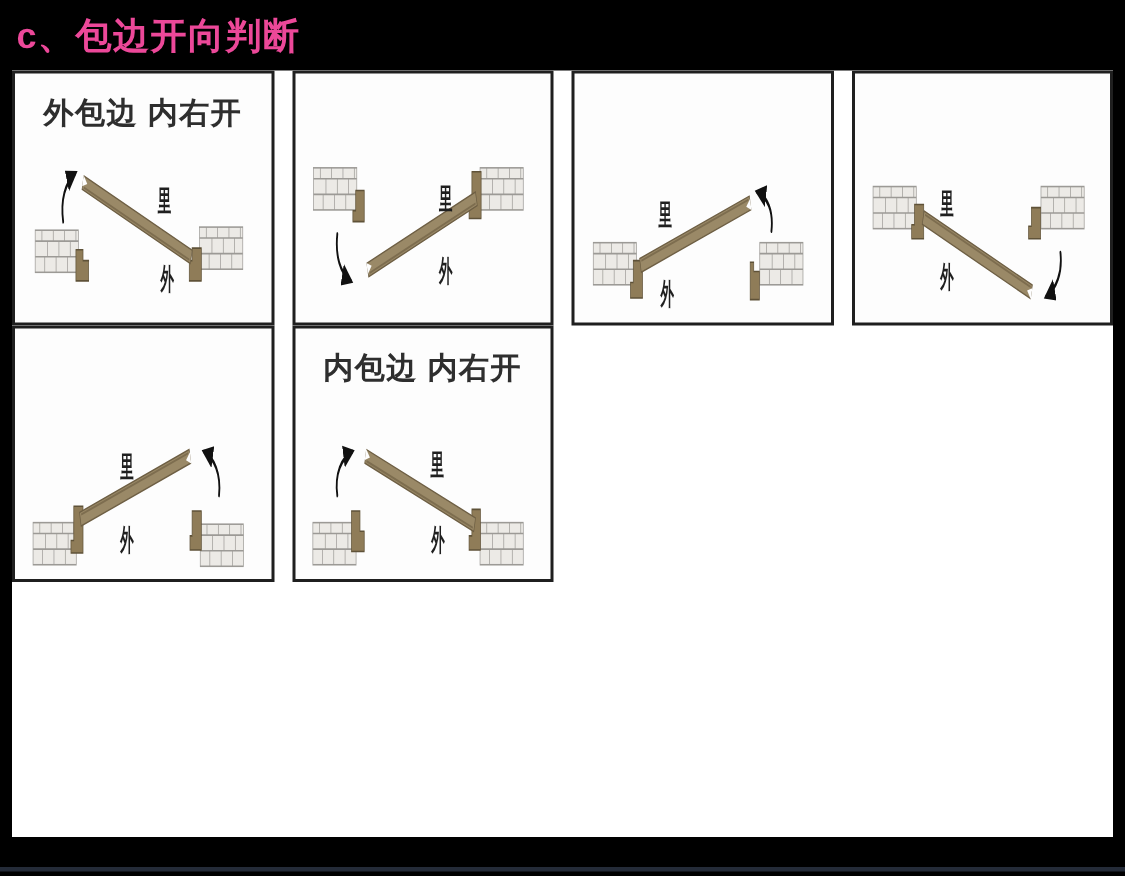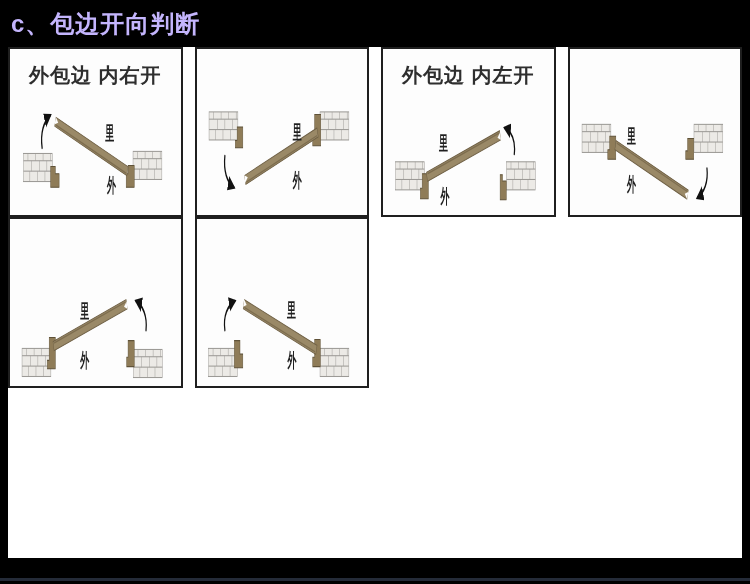--- a/index.html
+++ b/index.html
@@ -5,21 +5,21 @@
   html,body{margin:0;padding:0;}
   body{
     width:750px;height:584px;
     background:#000;
     position:relative;
     font-family:"Liberation Sans","DejaVu Sans",sans-serif;
     overflow:hidden;
   }
   .header{height:47px;display:flex;align-items:center;}
   .header-title{
-    color:#c4b5fd;font-size:24px;font-weight:bold;
+    color:#ec4899;font-size:24px;font-weight:bold;
     padding-left:11px;letter-spacing:1px;
   }
   .grid{
     margin:0 8px;height:511px;
     display:grid;
     grid-template-columns:1fr 1fr 1fr 1fr;
     grid-template-rows:repeat(3,1fr);
     column-gap:12px;row-gap:0;
     background:#fff;
   }
@@ -104,21 +104,20 @@
       <polygon class="trim" points="85,75 97,75 97,95 81,95 81,88 85,88"></polygon>
       <polygon class="trim" points="249,63 262,63 262,93 245,93 245,85 249,85"></polygon>
       <use href="#door-proto" transform="translate(102,126) rotate(-16.6)"></use>
       <path class="arrow" d="M 59,103 C 56,117 63,128 78,133" marker-end="url(#ah)"></path>
       <text class="lbl" x="212" y="87" text-anchor="middle">里</text>
       <text class="lbl" x="212" y="133" text-anchor="middle">外</text>
     </svg>
   </div>
 
   <div class="panel">
-    <div class="panel-title">外包边 内左开</div>
     <svg class="scene" viewBox="0 0 361 160" preserveAspectRatio="none">
       <use href="#wall-proto" x="26" y="108"></use>
       <use href="#wall-proto" x="261" y="108"></use>
       <polygon class="trim" points="83,120 96,120 96,144 79,144 79,134 83,134"></polygon>
       <polygon class="trim" points="248,121 253,121 253,127 261,127 261,145 248,145"></polygon>
       <use href="#door-proto" transform="translate(248,83) rotate(165.5)"></use>
       <path class="arrow" d="M 278,101 C 281,88 272,79 258,76" marker-end="url(#ah)"></path>
       <text class="lbl" x="128" y="97" text-anchor="middle">里</text>
       <text class="lbl" x="131" y="148" text-anchor="middle">外</text>
     </svg>
@@ -144,20 +143,21 @@
       <polygon class="trim" points="83,114 96,114 96,144 79,144 79,136 83,136"></polygon>
       <polygon class="trim" points="250,117 263,117 263,142 247,142 247,133 250,133"></polygon>
       <use href="#door-proto" transform="translate(247,82) rotate(165.4)"></use>
       <path class="arrow" d="M 288,107 C 291,93 281,83 267,79" marker-end="url(#ah)"></path>
       <text class="lbl" x="158" y="95" text-anchor="middle">里</text>
       <text class="lbl" x="158" y="142" text-anchor="middle">外</text>
     </svg>
   </div>
 
   <div class="panel">
+    <div class="panel-title">内包边 内右开</div>
     <svg class="scene" viewBox="0 0 361 160" preserveAspectRatio="none">
       <use href="#wall-proto" x="24" y="124"></use>
       <use href="#wall-proto" x="260" y="124"></use>
       <polygon class="trim" points="79,117 91,117 91,130 97,130 97,143 79,143"></polygon>
       <polygon class="trim" points="249,116 261,116 261,142 245,142 245,133 249,133"></polygon>
       <use href="#door-proto" transform="translate(99,82) rotate(15.9)"></use>
       <path class="arrow" d="M 59,107 C 55,93 65,83 80,79" marker-end="url(#ah)"></path>
       <text class="lbl" x="200" y="94" text-anchor="middle">里</text>
       <text class="lbl" x="201" y="142" text-anchor="middle">外</text>
     </svg>

